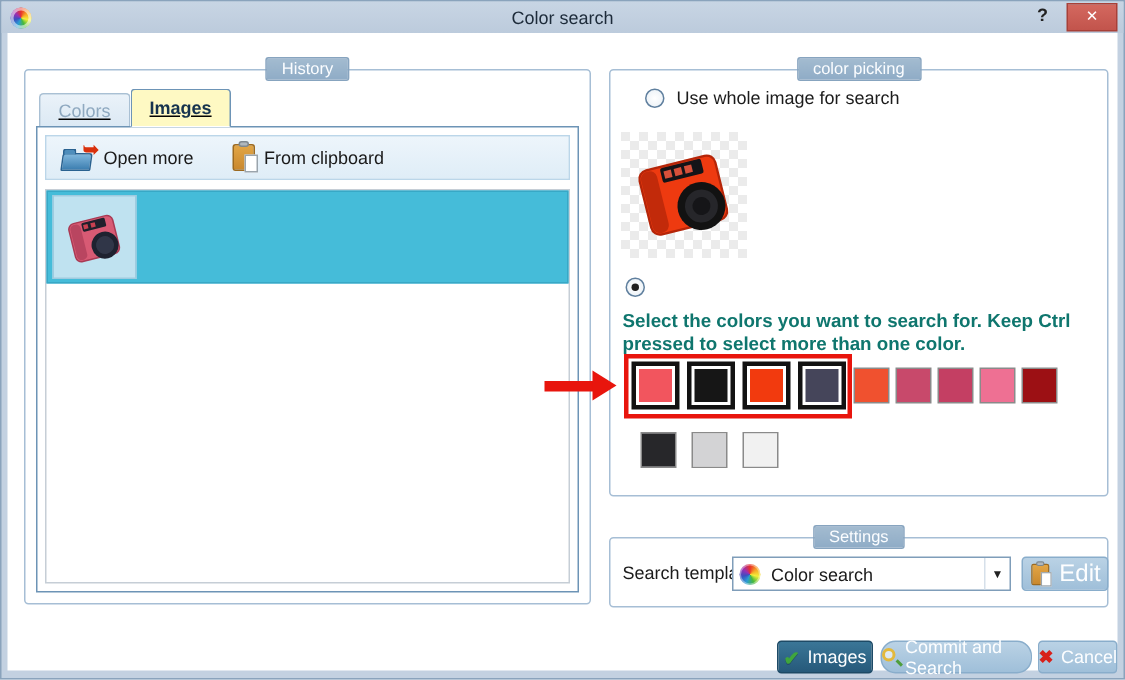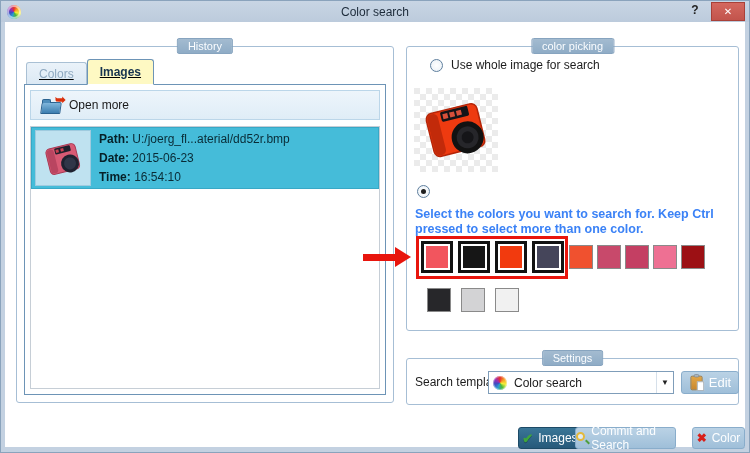--- a/index.html
+++ b/index.html
@@ -48,42 +48,42 @@
   .item-text b { color:#062028; }
 
   
   .radio-row { position:absolute; display:flex; align-items:center; gap:8px; font-size:12px; color:#1c1c1c; }
   .radio { width:13px; height:13px; border-radius:50%; border:1px solid #5F7F9E; background:radial-gradient(#fff,#E8EFF5); position:relative; }
   .radio.checked::after { content:""; position:absolute; left:3px; top:3px; width:5px; height:5px; border-radius:50%; background:#1F1F1F; }
 
   .preview-img { position:absolute; left:7px; top:41px; width:84px; height:84px;
     background:repeating-conic-gradient(#ffffff 0% 25%, #ebebeb 0% 50%); background-size:12px 12px; }
 
-  .instruction { position:absolute; left:8px; top:160px; width:324px; font-size:12.5px; font-weight:bold; color:#3b82f6; line-height:15px; }
+  .instruction { position:absolute; left:8px; top:160px; width:324px; font-size:12.5px; font-weight:bold; color:#0f766e; line-height:15px; }
 
   .swatch-row { position:absolute; display:flex; align-items:center; }
   .swatch-row.row1 { left:14px; top:194px; gap:4px; }
   .swatch-row.row2 { left:20px; top:241px; gap:10px; }
   .swatch { width:24px; height:24px; border:1px solid #8A8A8A; }
   .swatch .swatch-color { width:100%; height:100%; }
   .swatch.selected { width:32px; height:32px; border:3px solid #121212; background:#fff; padding:2px; margin-right:1px; }
   .row1 .swatch:not(.selected):first-of-type { margin-left:2px; }
 
   .annotation-rect { position:absolute; left:9px; top:189px; width:152px; height:43px; border:3px solid #E8150D; z-index:4; pointer-events:none; }
   .annotation-arrow { position:absolute; left:-44px; top:200px; width:50px; height:21px; z-index:4; }
   .annotation-arrow .shaft { position:absolute; left:0; top:7px; width:33px; height:7px; background:#E8150D; }
   .annotation-arrow .head { position:absolute; left:32px; top:0; width:0; height:0; border-top:10px solid transparent; border-bottom:10px solid transparent; border-left:16px solid #E8150D; }
 
   
   .settings-label { position:absolute; left:8px; top:16px; font-size:12px; color:#1c1c1c; }
   .dropdown { position:absolute; left:81px; top:12px; width:186px; height:23px; border:1px solid #7F9DB9; background:#fff; display:flex; align-items:center; }
   .dropdown .wheel-icon { margin-left:4px; }
   .dropdown-text { margin-left:7px; font-size:12px; color:#1a1a1a; flex:1; }
   .dropdown-arrow { width:17px; height:100%; display:flex; align-items:center; justify-content:center; font-size:8px; color:#222; border-left:1px solid #D6E0EA; }
-  .edit-btn { position:absolute; left:274px; top:12px; width:58px; height:23px; background:linear-gradient(#BAD2E5,#9FBFD9); border:1px solid #89ADCB; border-radius:3px; display:flex; align-items:center; justify-content:center; gap:5px; color:#FDFEFF; font-size:13px; }
+  .edit-btn { position:absolute; left:274px; top:12px; width:58px; height:23px; background:linear-gradient(#BAD2E5,#9FBFD9); border:1px solid #89ADCB; border-radius:3px; display:flex; align-items:center; justify-content:center; gap:5px; color:#FDFEFF; font-size:16px; }
 
   
   .btn { position:absolute; top:405px; height:22px; border-radius:3px; display:flex; align-items:center; justify-content:center; gap:5px; font-size:12px; color:#FDFEFF; }
   .btn-dark { background:linear-gradient(#3A7697,#26597A); border:1px solid #1D4A66; }
   .btn-light { background:linear-gradient(#BAD2E5,#9FBFD9); border:1px solid #89ADCB; }
   .check-icon { color:#3FA63C; font-weight:bold; font-size:13px; text-shadow:0 1px 0 rgba(0,0,0,.25); }
   .x-icon { color:#D8201A; font-weight:bold; font-size:12px; }
   .mag-icon { position:relative; width:13px; height:13px; }
   .mag-icon .lens { position:absolute; left:0; top:0; width:9px; height:9px; border:2px solid #E3B93C; border-radius:50%; background:rgba(255,255,255,.6); }
   .mag-icon .handle { position:absolute; left:9px; top:9px; width:5px; height:2px; background:#4E9E3C; transform:rotate(45deg); }
@@ -111,43 +111,45 @@
 
       <div class="tabpanel">
         <div class="toolbar">
           <div class="tool-btn">
             <span class="folder-icon">
               <span class="back"></span>
                 <span class="tab-flap"></span>
                 <span class="arrow">➥</span>
             </span>
             <span>Open more</span>
+          </div>
+          <div class="tool-btn">
+            <span class="clip-icon">
+              <span class="clip-top"></span>
+                <span class="page"></span>
+            </span>
+            <span>From clipboard</span>
           </div>
         </div>
 
         <div class="listbox">
           <div class="list-item">
             <div class="thumb">
               <svg width="48" height="48" viewBox="0 0 48 48">
                 <g transform="rotate(-14 24 26)">
                   <rect x="9" y="12" width="30" height="26" rx="4" fill="#D85A74" stroke="#A93A54" stroke-width="1"></rect>
                   <rect x="10" y="13" width="7" height="24" rx="3" fill="#B94560"></rect>
                   <rect x="18" y="13" width="16" height="6" rx="1" fill="#20202C"></rect>
                   <rect x="19" y="14.5" width="3" height="3" fill="#C84050"></rect>
                   <rect x="24" y="14.5" width="3" height="3" fill="#C84050"></rect>
                   <circle cx="30" cy="31" r="9" fill="#1E2230"></circle>
                   <circle cx="30" cy="31" r="6" fill="#303648"></circle>
                 </g>
               </svg>
             </div>
-            <div class="item-text">
-              <div><b>Path:</b> <span>U:/joerg_fl...aterial/dd52r.bmp</span></div>
-              <div><b>Date:</b> <span>2015-06-23</span></div>
-              <div><b>Time:</b> <span>16:54:10</span></div>
-            </div>
           </div>
         </div>
       </div>
     </div>
 
     <div class="groupbox" style="left:401px; top:24px; width:333px; height:285px;">
       <div class="group-label">color picking</div>
 
       <div class="radio-row" style="left:23px; top:11px;">
         <span class="radio"></span>
@@ -238,26 +240,26 @@
             <span class="page"></span>
         </span>
         <span>Edit</span>
       </div>
     </div>
 
     <div class="btn btn-dark" style="left:513px; width:64px;">
       <span class="check-icon">✔</span>
       <span>Images</span>
     </div>
-    <div class="btn btn-light" style="left:570px; width:101px;">
+    <div class="btn btn-light" style="left:582px; width:101px;border-radius:10px;">
       <span class="mag-icon">
           <span class="lens"></span>
           <span class="handle"></span>
         </span>
       <span>Commit and Search</span>
     </div>
     <div class="btn btn-light" style="left:687px; width:53px;">
       <span class="x-icon">✖</span>
-      <span>Color</span>
+      <span>Cancel</span>
     </div>
 
   </div>
 </div>
 
 </body></html>

